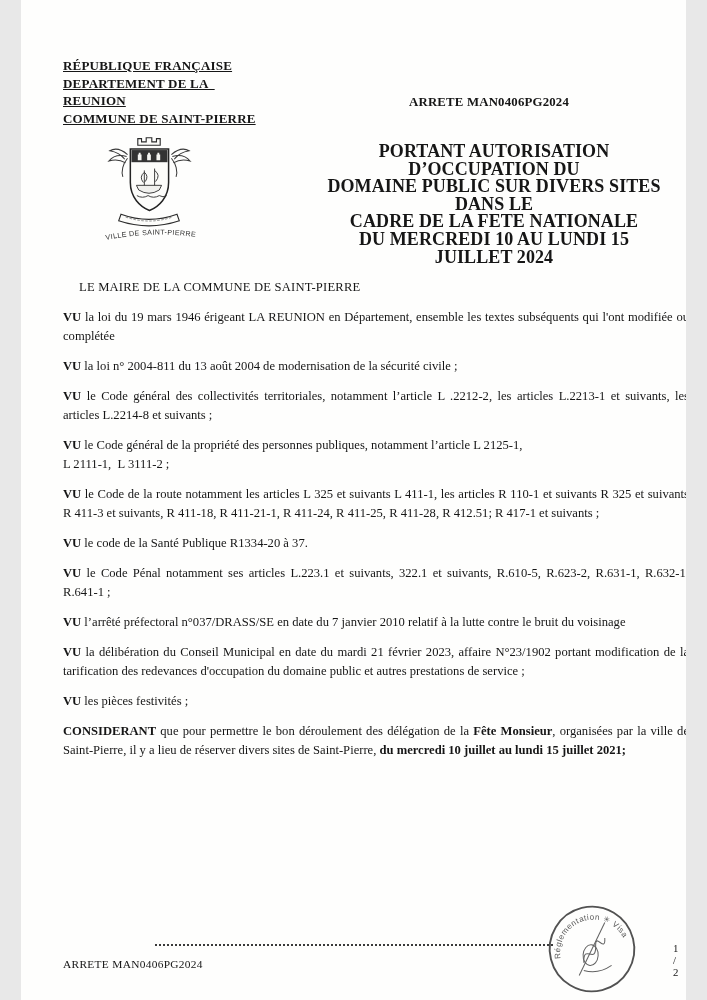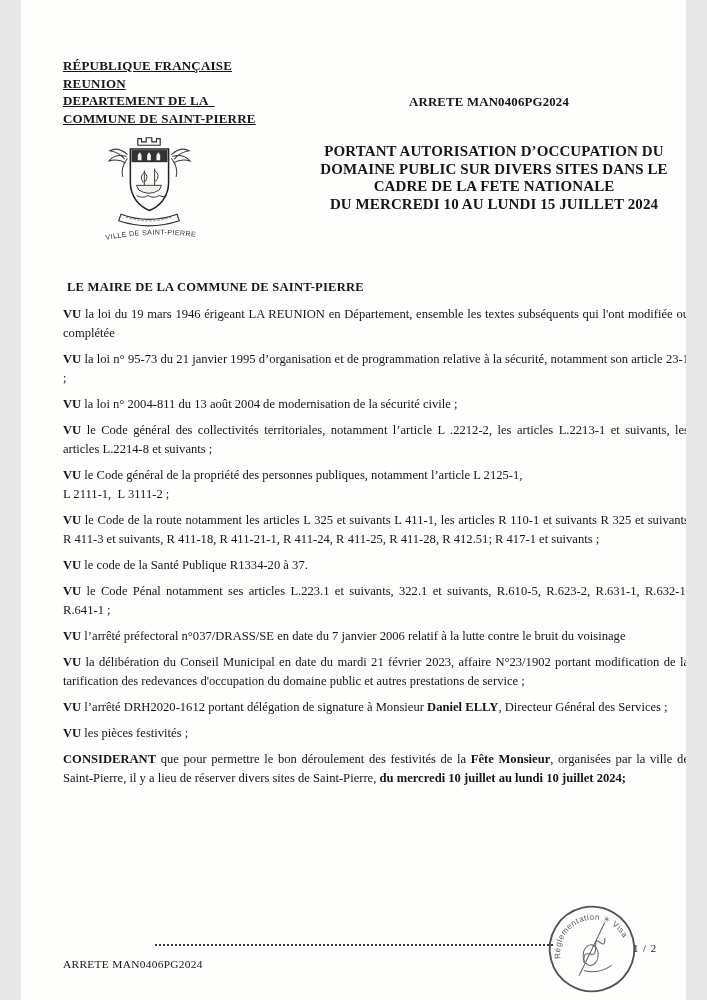--- a/index.html
+++ b/index.html
@@ -23,65 +23,65 @@
   .arrete-ref{
     position:absolute;left:388px;top:95px;
     font-size:12.8px;font-weight:bold;letter-spacing:.2px;
   }
   
   .crest{position:absolute;left:78px;top:134px;width:100px;height:112px;}
   .crest svg{width:100%;height:100%;}
   
   .doc-title{
     position:absolute;left:297px;top:143px;width:352px;
-    font-size:15px;font-weight:bold;line-height:17.6px;
+    font-size:18px;font-weight:bold;line-height:17.6px;
     text-align:center;white-space:pre-line;letter-spacing:.1px;
   }
   
   .docbody{
     position:absolute;left:42px;top:278px;width:626px;
     font-size:12.6px;line-height:19px;
   }
   .docbody .heading{
-    font-weight:bold;margin:0 0 8px 4px;letter-spacing:.2px;
+    font-weight:normal;margin:0 0 8px 16px;letter-spacing:.2px;
   }
   .para{
-    margin:4px 0 7px 0;
+    margin:11px 0 7px 0;
     text-align:justify;
     white-space:pre-wrap;
   }
   .para strong{font-weight:bold;}
   
   .dotline{
     position:absolute;left:134px;top:944px;width:398px;height:0;
     border-top:2px dotted #3a3a3a;
   }
   .footer-ref{
     position:absolute;left:42px;top:958px;
     font-size:11.4px;letter-spacing:.3px;
   }
   .pagenum{
     position:absolute;left:612px;top:942px;
-    font-size:10.8px;letter-spacing:1px;
+    font-size:10.8px;letter-spacing:1px;padding-left:40px;
   }
   .stamp{
     position:absolute;left:524px;top:901px;width:94px;height:96px;
     transform:rotate(-14deg);opacity:.85;
   }
   .stamp svg{width:100%;height:100%;}
 </style>
 </head>
 <body>
 
 <div class="page">
 
   <div class="letterhead">
     <div><span class="u">RÉPUBLIQUE FRANÇAISE</span></div>
+    <div><span class="u">DEPARTEMENT DE LA  </span></div>
     <div><span class="u">REUNION</span></div>
-    <div><span class="u">DEPARTEMENT DE LA  </span></div>
     <div><span class="u">COMMUNE DE SAINT-PIERRE</span></div>
   </div>
 
   <div class="arrete-ref">ARRETE MAN0406PG2024</div>
 
   <div class="crest">
     <svg viewBox="0 0 100 120" fill="none" xmlns="http://www.w3.org/2000/svg">
 
       <path d="M38,12 v-7 h4 v3.5 h5 v-4.5 h6 v4.5 h5 v-3.5 h4 v7 z" stroke="#2b2b2b" stroke-width="1.2" fill="#fbfbf9"></path>
 
@@ -127,33 +127,31 @@
 
   <div class="doc-title">PORTANT AUTORISATION D’OCCUPATION DU
 DOMAINE PUBLIC SUR DIVERS SITES DANS LE
 CADRE DE LA FETE NATIONALE
 DU MERCREDI 10 AU LUNDI 15 JUILLET 2024</div>
 
   <div class="docbody">
     <p class="heading">LE MAIRE DE LA COMMUNE DE SAINT-PIERRE</p>
     <div>
         <p class="para"><strong>VU</strong><span> la loi du 19 mars 1946 érigeant LA REUNION en Département, ensemble les textes subséquents qui l'ont modifiée ou complétée</span></p>
-        <p class="para"><strong>VU</strong><span> la loi n° 95-73 du 21 janvier 1995 d’organisation et de programmation relative à la sécurité, notamment son article 23-1 ;</span></p>
         <p class="para"><strong>VU</strong><span> la loi n° 2004-811 du 13 août 2004 de modernisation de la sécurité civile ;</span></p>
         <p class="para"><strong>VU</strong><span> le Code général des collectivités territoriales, notamment l’article L .2212-2, les articles L.2213-1 et suivants, les articles L.2214-8 et suivants ;</span></p>
         <p class="para"><strong>VU</strong><span> le Code général de la propriété des personnes publiques, notamment l’article L 2125-1,
 L 2111-1,  L 3111-2 ;</span></p>
         <p class="para"><strong>VU</strong><span> le Code de la route notamment les articles L 325 et suivants L 411-1, les articles R 110-1 et suivants R 325 et suivants  R 411-3 et suivants, R 411-18, R 411-21-1, R 411-24, R 411-25, R 411-28, R 412.51; R 417-1 et suivants ;</span></p>
         <p class="para"><strong>VU</strong><span> le code de la Santé Publique R1334-20 à 37.</span></p>
         <p class="para"><strong>VU</strong><span> le Code Pénal notamment ses articles L.223.1 et suivants, 322.1 et suivants, R.610-5, R.623-2, R.631-1, R.632-1, R.641-1 ;</span></p>
-        <p class="para"><strong>VU</strong><span> l’arrêté préfectoral n°037/DRASS/SE en date du 7 janvier 2006 relatif à la lutte contre le bruit du voisinage</span></p>
+        <p class="para"><strong>VU</strong><span> l’arrêté préfectoral n°037/DRASS/SE en date du 7 janvier 2010 relatif à la lutte contre le bruit du voisinage</span></p>
         <p class="para"><strong>VU</strong><span> la délibération du Conseil Municipal en date du mardi 21 février 2023, affaire N°23/1902 portant modification de la tarification des redevances d'occupation du domaine public et autres prestations de service ;</span></p>
-        <p class="para"><strong>VU</strong><span> l’arrêté DRH2020-1612 portant délégation de signature à Monsieur </span><strong>Daniel ELLY</strong><span>, Directeur Général des Services ;</span></p>
         <p class="para"><strong>VU</strong><span> les pièces festivités ;</span></p>
-        <p class="para"><strong>CONSIDERANT</strong><span> que pour permettre le bon déroulement des festivités de la </span><strong>Fête Monsieur</strong><span>, organisées par la ville de Saint-Pierre, il y a lieu de réserver divers sites de Saint-Pierre, </span><strong>du mercredi 10 juillet au lundi 10 juillet 2024;</strong></p>
+        <p class="para"><strong>CONSIDERANT</strong><span> que pour permettre le bon déroulement des délégation de la </span><strong>Fête Monsieur</strong><span>, organisées par la ville de Saint-Pierre, il y a lieu de réserver divers sites de Saint-Pierre, </span><strong>du mercredi 10 juillet au lundi 15 juillet 2021;</strong></p>
       </div>
   </div>
 
   <div class="dotline"></div>
 
   <div class="stamp">
     <svg viewBox="0 0 100 100" xmlns="http://www.w3.org/2000/svg">
       <circle cx="50" cy="50" r="45" fill="none" stroke="#353535" stroke-width="2"></circle>
       <defs>
           <path id="stampArc" d="M50,50 m-35,6 a35.5,35.5 0 1,1 71,-3"></path>

